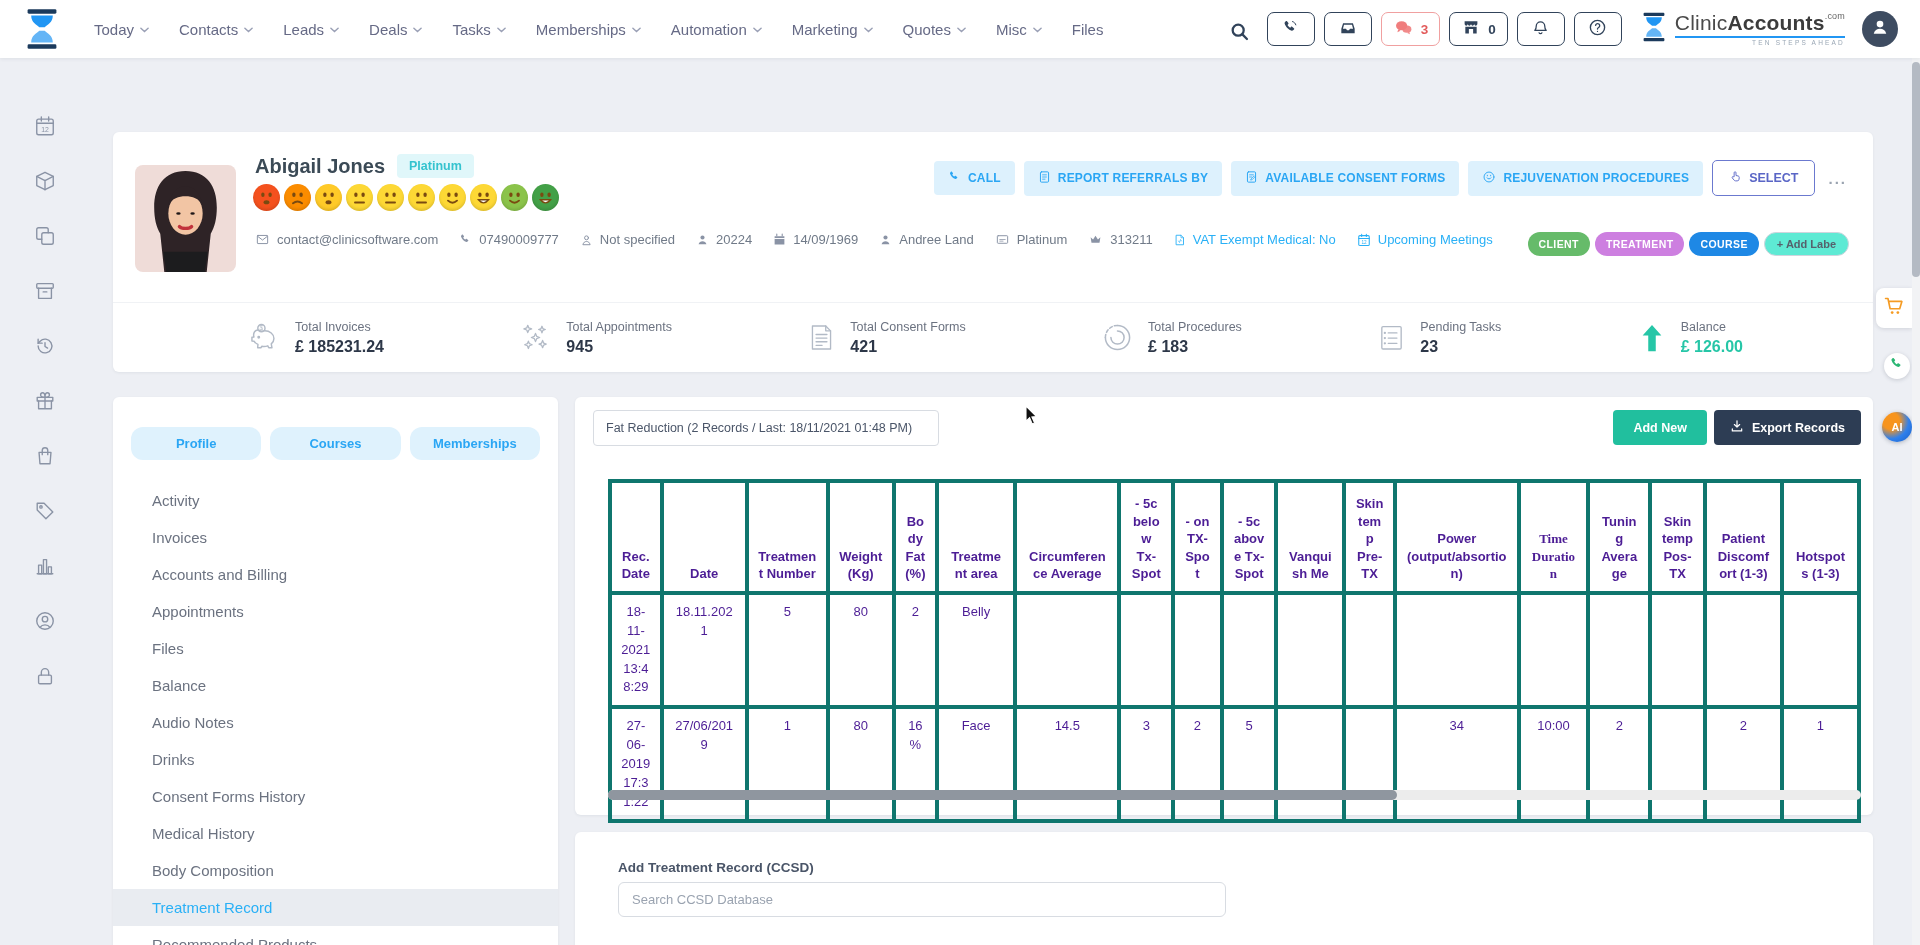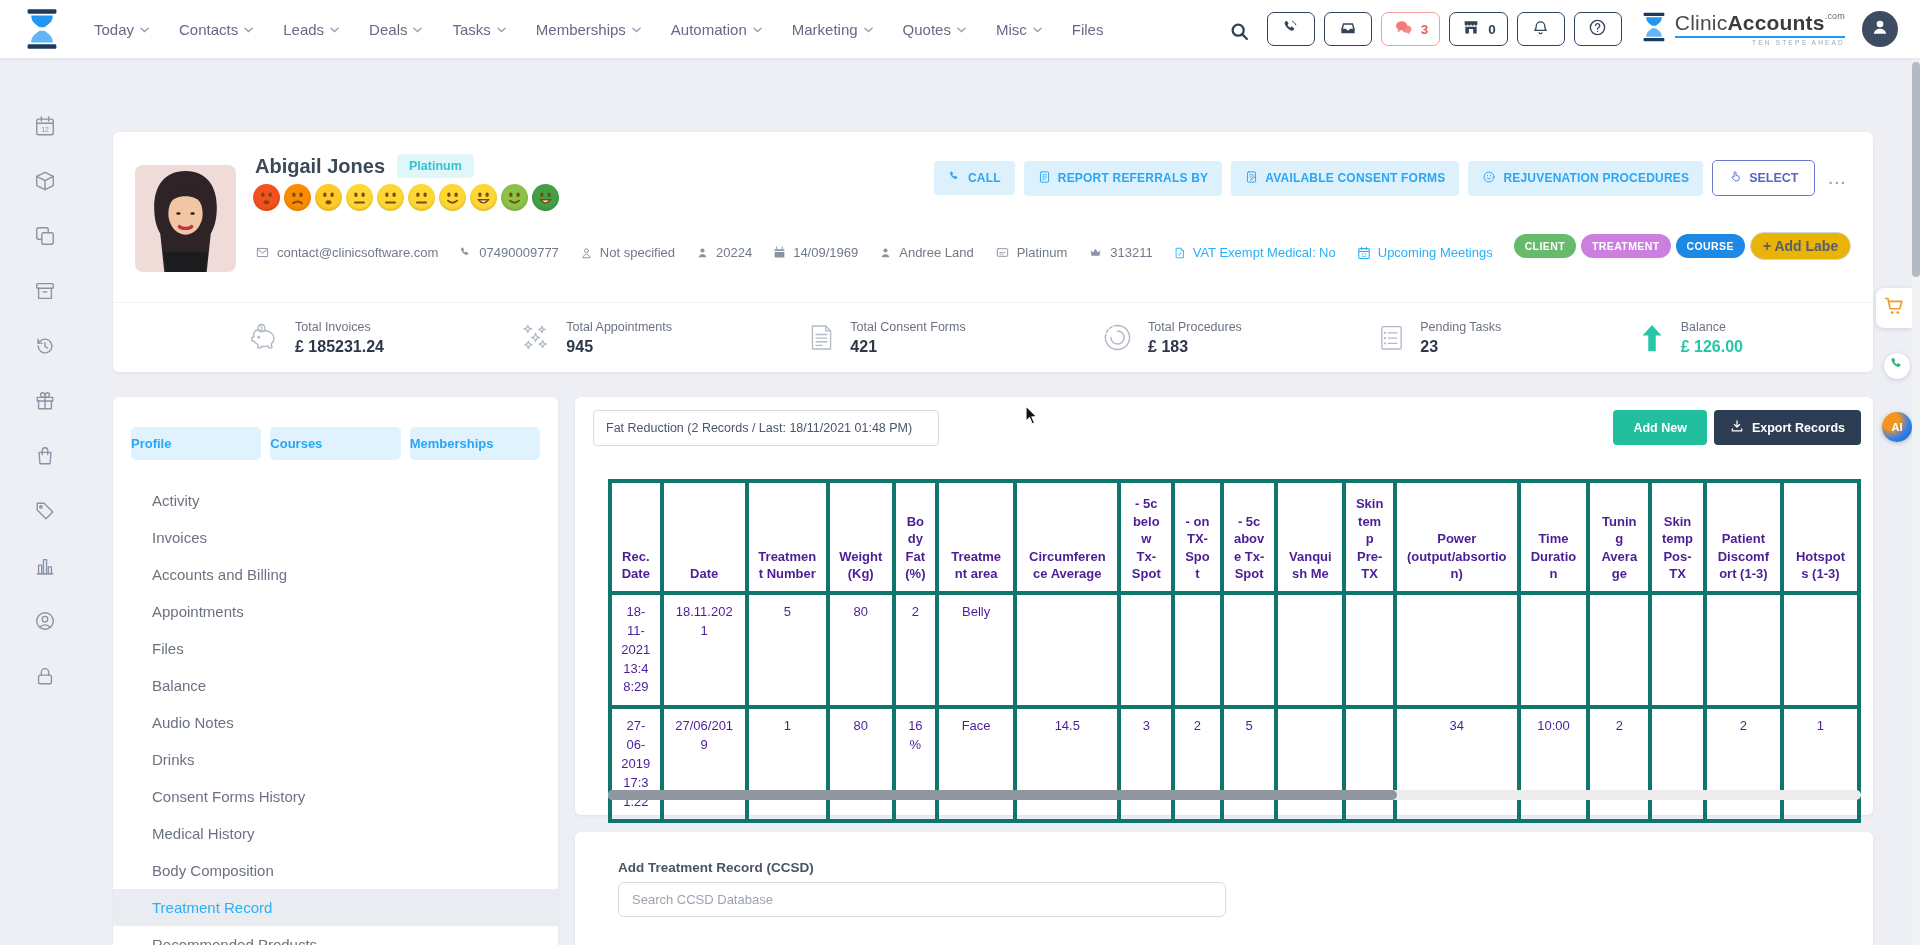--- a/index.html
+++ b/index.html
@@ -54,41 +54,41 @@
   .face { width:27px; height:27px; border-radius:50%; display:flex; }
   .p-actions { position:absolute; right:22px; top:28px; display:flex; align-items:center; gap:9px; }
   .action-btn { background:#ddf1fd; color:#2aa6f4; border:none; border-radius:4px; padding:9px 14px;
     font-size:12px; font-weight:bold; font-family:inherit; display:flex; align-items:center; gap:7px;
     letter-spacing:.2px; cursor:pointer; }
   .select-btn { background:#fff; color:#5a66c6; border:1.6px solid #6b79cf; border-radius:5px;
     padding:8px 16px; font-size:12.5px; font-weight:bold; font-family:inherit; display:flex;
     align-items:center; gap:7px; cursor:pointer; }
   .more-dots { color:#9aa3b0; font-size:15px; font-weight:bold; letter-spacing:2px; padding:0 4px; cursor:pointer; }
   .contact-row { position:absolute; left:142px; right:24px; top:100px; display:flex;
-    align-items:flex-end; gap:21px; font-size:13px; color:#707a88; white-space:nowrap; }
+    align-items:flex-start; gap:21px; font-size:13px; color:#707a88; white-space:nowrap; }
   .c-item { display:flex; align-items:center; gap:7px; }
   .c-item .ci { color:#8a93a5; display:flex; }
   .c-item.accent { color:#29b0f6; font-weight:normal; }
   .c-item.accent .ci { color:#29b0f6; }
   .label-group { margin-left:auto; display:flex; align-items:center; gap:5px; }
   .badge { color:#fff; font-size:10.5px; font-weight:bold; padding:6px 11px; border-radius:20px;
     letter-spacing:.4px; }
-  .add-label-btn { background:#eab308; border:1px solid #cfd5dd; border-radius:20px; padding:5px 12px;
-    font-size:14px; font-weight:bold; color:#56606c; font-family:inherit; cursor:pointer; }
+  .add-label-btn { background:#5eead4; border:1px solid #cfd5dd; border-radius:20px; padding:5px 12px;
+    font-size:11px; font-weight:bold; color:#56606c; font-family:inherit; cursor:pointer; }
   .stats-row { position:absolute; left:0; right:0; bottom:0; height:70px; border-top:1px solid #f0f2f5;
     display:flex; align-items:center; padding:0 130px 0 132px; justify-content:space-between; }
   .stat { display:flex; align-items:center; gap:14px; }
   .stat .si { color:#b2bac6; display:flex; }
   .stat-label { font-size:12.5px; color:#6b7280; margin-bottom:4px; }
   .stat-value { font-size:16px; font-weight:bold; color:#2d3748; }
 
   
   .tabs { display:flex; gap:9px; padding:30px 18px 14px 18px; }
-  .tab { flex:1; background:#dff2fd; color:#2aa6f4; font-size:13px; font-weight:bold;
-    padding:9px 0; border-radius:5px; cursor:pointer; }
+  .tab { flex:1; background:#dff2fd; color:#2aa6f4; text-align:center; font-size:13px; font-weight:bold;
+    padding:9px 0; border-radius:12px; cursor:pointer; }
   .side-list { margin-top:8px; }
   .side-item { padding:10px 0 10px 39px; font-size:15px; color:#6b7280; cursor:pointer; }
   .side-item.active { background:#e9ecf1; color:#29b0f6; }
 
   
   .rec-toolbar { display:flex; align-items:flex-start; padding:13px 12px 0 18px; }
   .filter-box { width:346px; border:1px solid #d8dce2; border-radius:4px; padding:10px 12px;
     font-size:12.5px; color:#4a5568; background:#fff; cursor:pointer; }
   .rec-btns { margin-left:auto; display:flex; gap:7px; }
   .btn-add { background:#21bf9e; color:#fff; border:none; border-radius:4px; padding:9px 20px;
@@ -732,21 +732,21 @@
             <th style="width: 65px;">Weight (Kg)</th>
             <th style="width: 43px;">Body Fat (%)</th>
             <th style="width: 77px;">Treatment area</th>
             <th style="width: 103px;">Circumference Average</th>
             <th style="width: 53px;">- 5c below Tx-Spot</th>
             <th style="width: 48px;">- on TX-Spot</th>
             <th style="width: 54px;">- 5c above Tx-Spot</th>
             <th style="width: 67px;">Vanquish Me</th>
             <th style="width: 50px;">Skin temp Pre-TX</th>
             <th style="width: 122px;">Power (output/absortion)</th>
-            <th style="width: 69px;">Time Duration</th>
+            <th style="width: 69px; font-family: Liberation Serif, serif;">Time Duration</th>
             <th style="width: 61px;">Tuning Average</th>
             <th style="width: 54px;">Skin temp Pos-TX</th>
             <th style="width: 76px;">Patient Discomfort (1-3)</th>
             <th style="width: 76px;">Hotspots (1-3)</th>
           </tr>
         </thead>
         <tbody>
           <tr class="r1">
             <td>18-11-2021 13:48:29</td>
             <td>18.11.2021</td>

